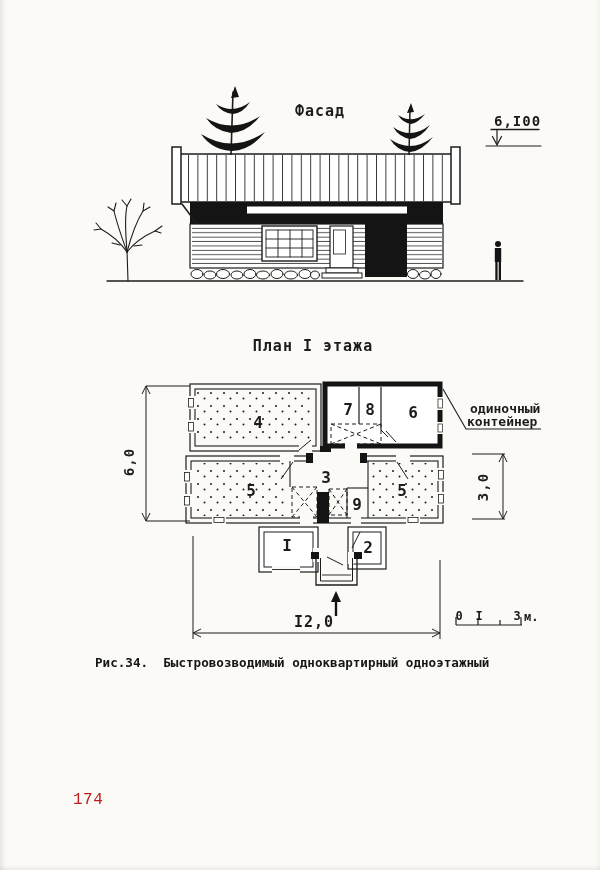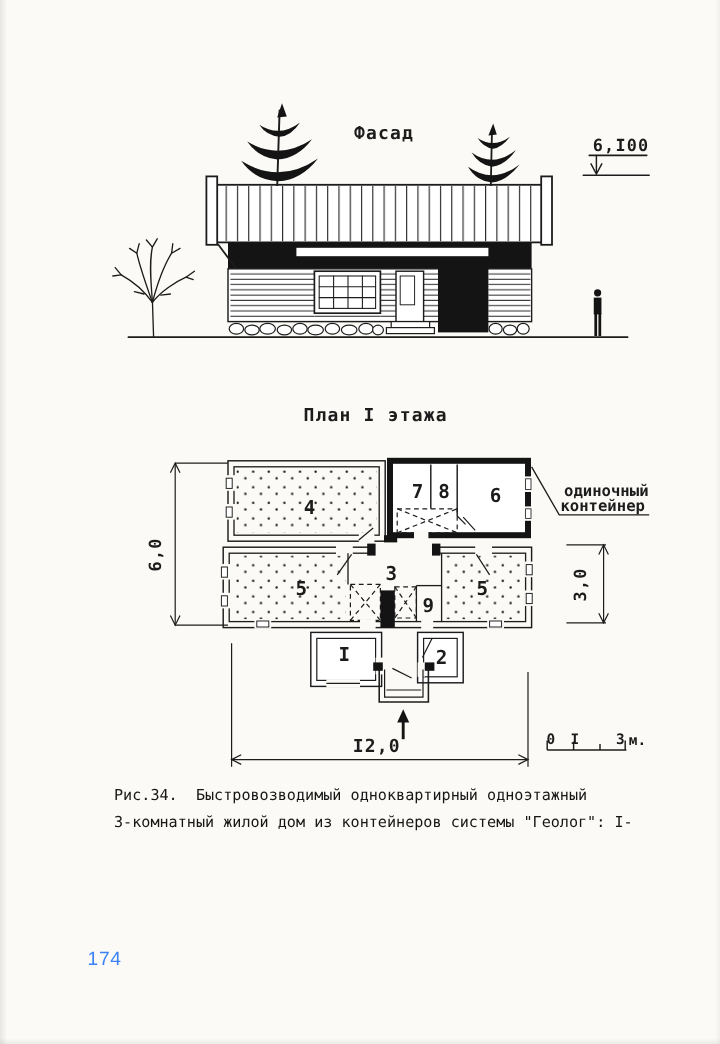--- a/index.html
+++ b/index.html
@@ -23,28 +23,28 @@
     font-family:"DejaVu Sans Mono", monospace;
     fill:#1c1c1c;
   }
   .t-title{font-size:15px;font-weight:bold;letter-spacing:1px;}
   .t-num{font-size:16px;font-weight:bold;}
   .t-dim{font-size:14px;font-weight:bold;letter-spacing:1px;}
   .t-small{font-size:12px;font-weight:bold;}
   .t-callout{font-size:13px;font-weight:bold;}
   .caption{
     position:absolute;left:95px;top:652px;width:470px;
-    font-size:12.6px;font-weight:normal;line-height:22px;
+    font-size:12.6px;font-weight:bold;line-height:22px;
     color:#161616;
   }
   .caption div{white-space:pre;}
   .pagenum{
     position:absolute;left:73px;top:791px;
-    font-family:Liberation Sans, sans-serif;
-    font-size:16px;color:#3b82f6;letter-spacing:.5px;
+    font-family:Liberation Mono, monospace;
+    font-size:16px;color:#b91c1c;letter-spacing:.5px;
   }
 </style>
 </head>
 <body>
 
 <div class="paper-edge"></div>
 
 <svg width="600" height="870" viewBox="0 0 600 870">
   <defs>
     <pattern id="dots" width="13" height="13" patternUnits="userSpaceOnUse">
@@ -342,16 +342,15 @@
       <text x="357" y="510" class="t-num">9</text>
       <text x="402" y="496" class="t-num">5</text>
       <text x="287" y="551" class="t-num">I</text>
       <text x="368" y="553" class="t-num">2</text>
     </g>
   </g>
 </svg>
 
 <div class="caption">
   <div>Рис.34.  Быстровозводимый одноквартирный одноэтажный</div>
-  <div>3-комнатный жилой дом из контейнеров системы "Геолог": I-</div>
 </div>
 
 <div class="pagenum">174</div>
 
 </body></html>

